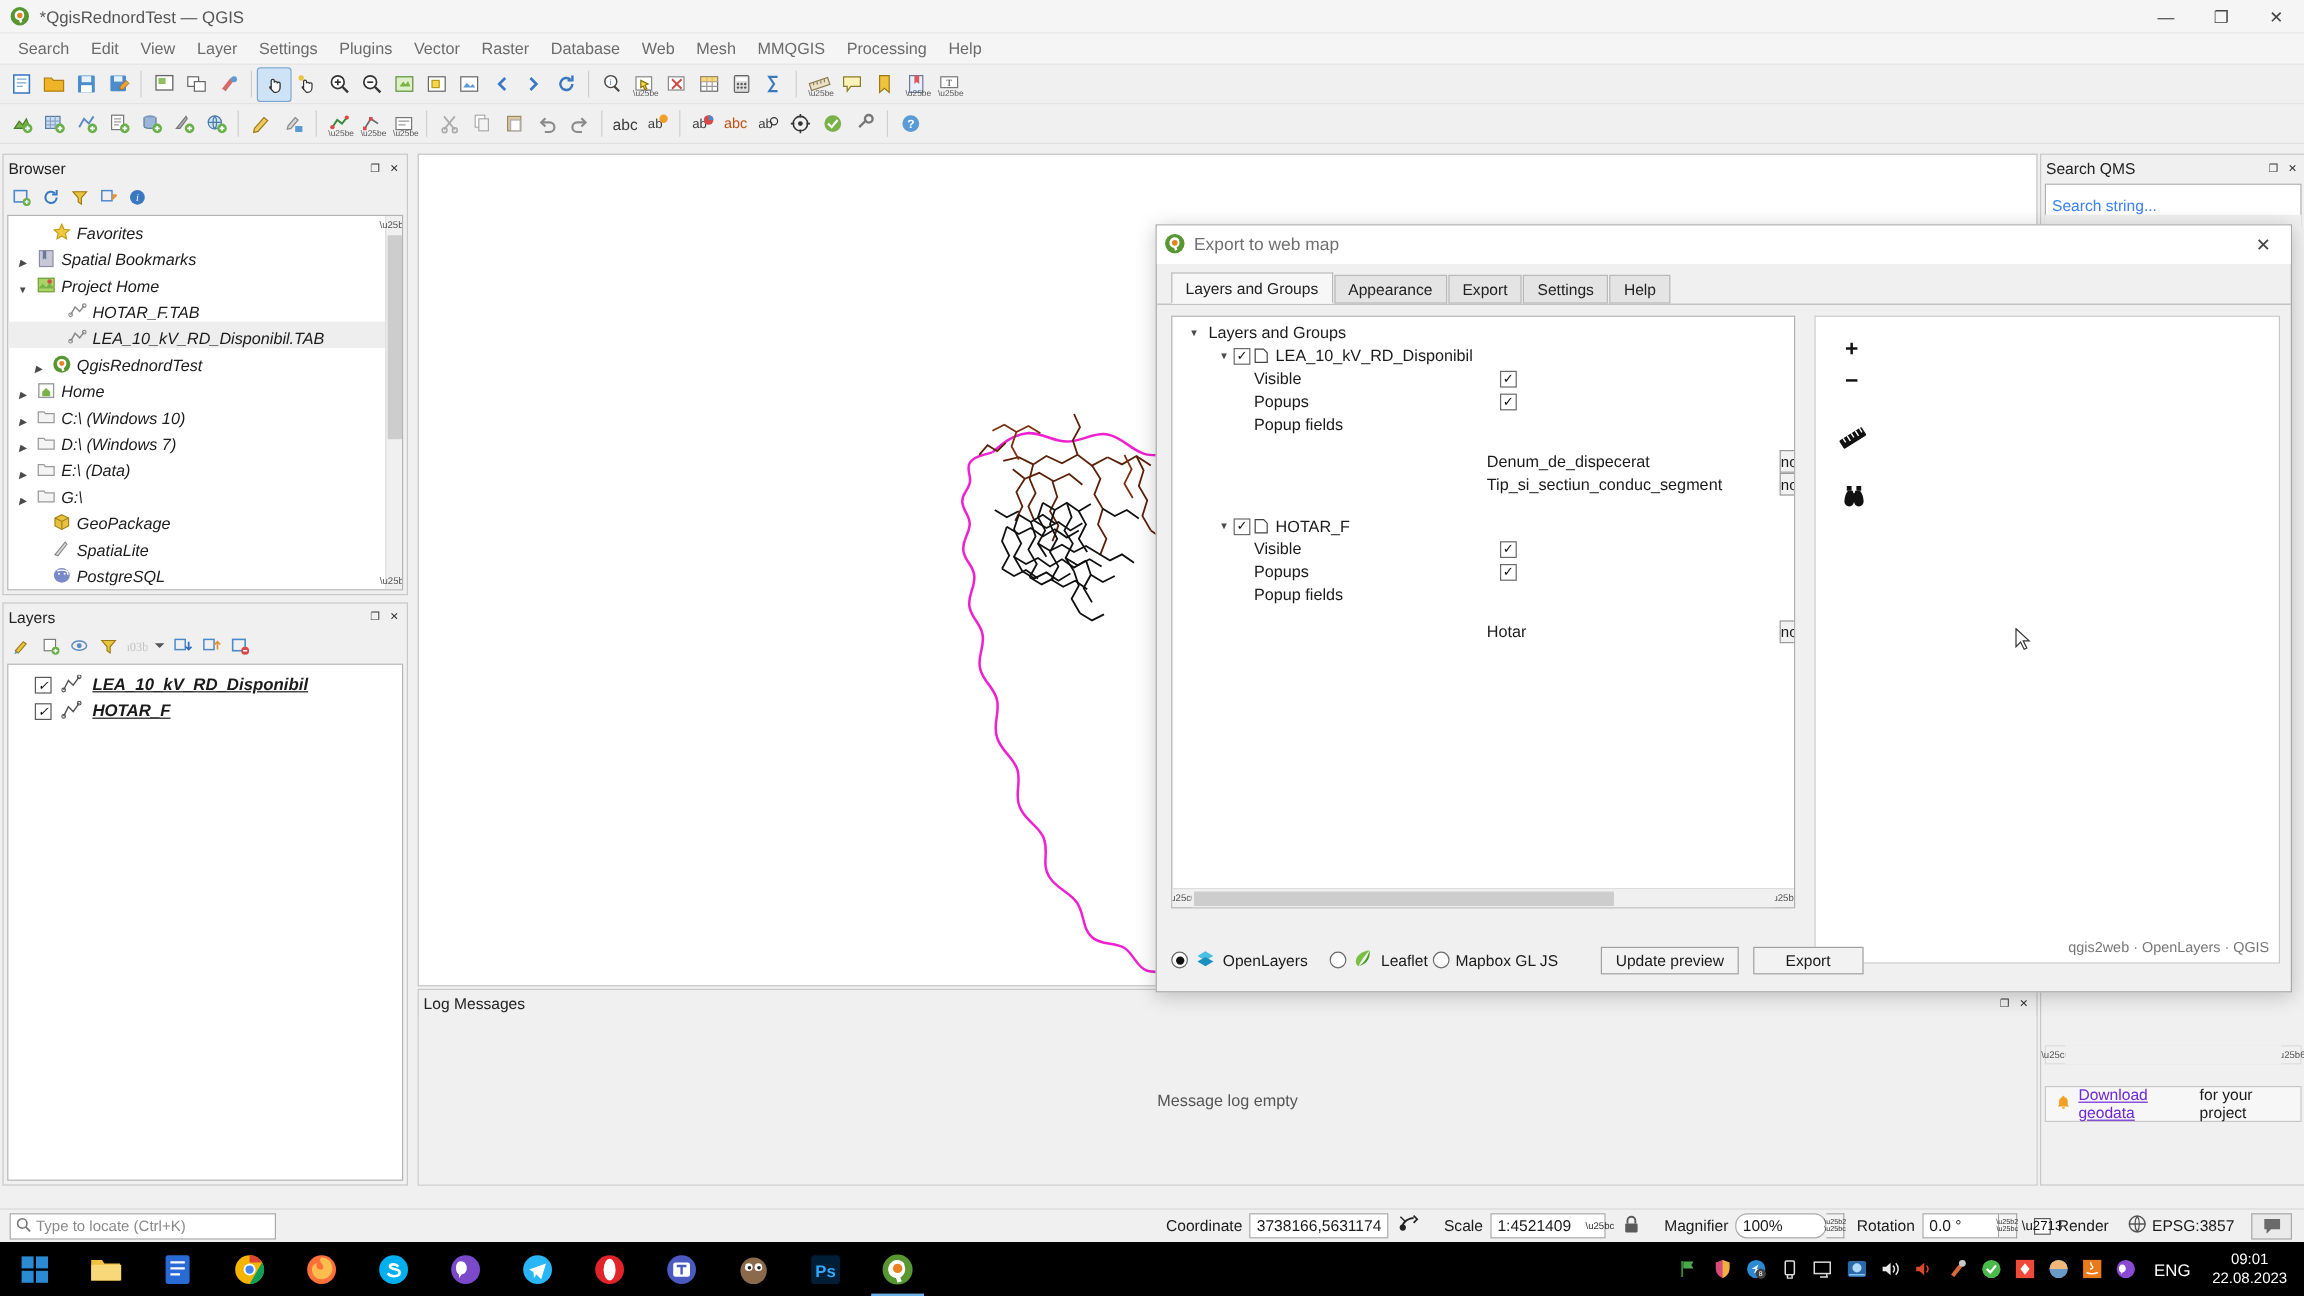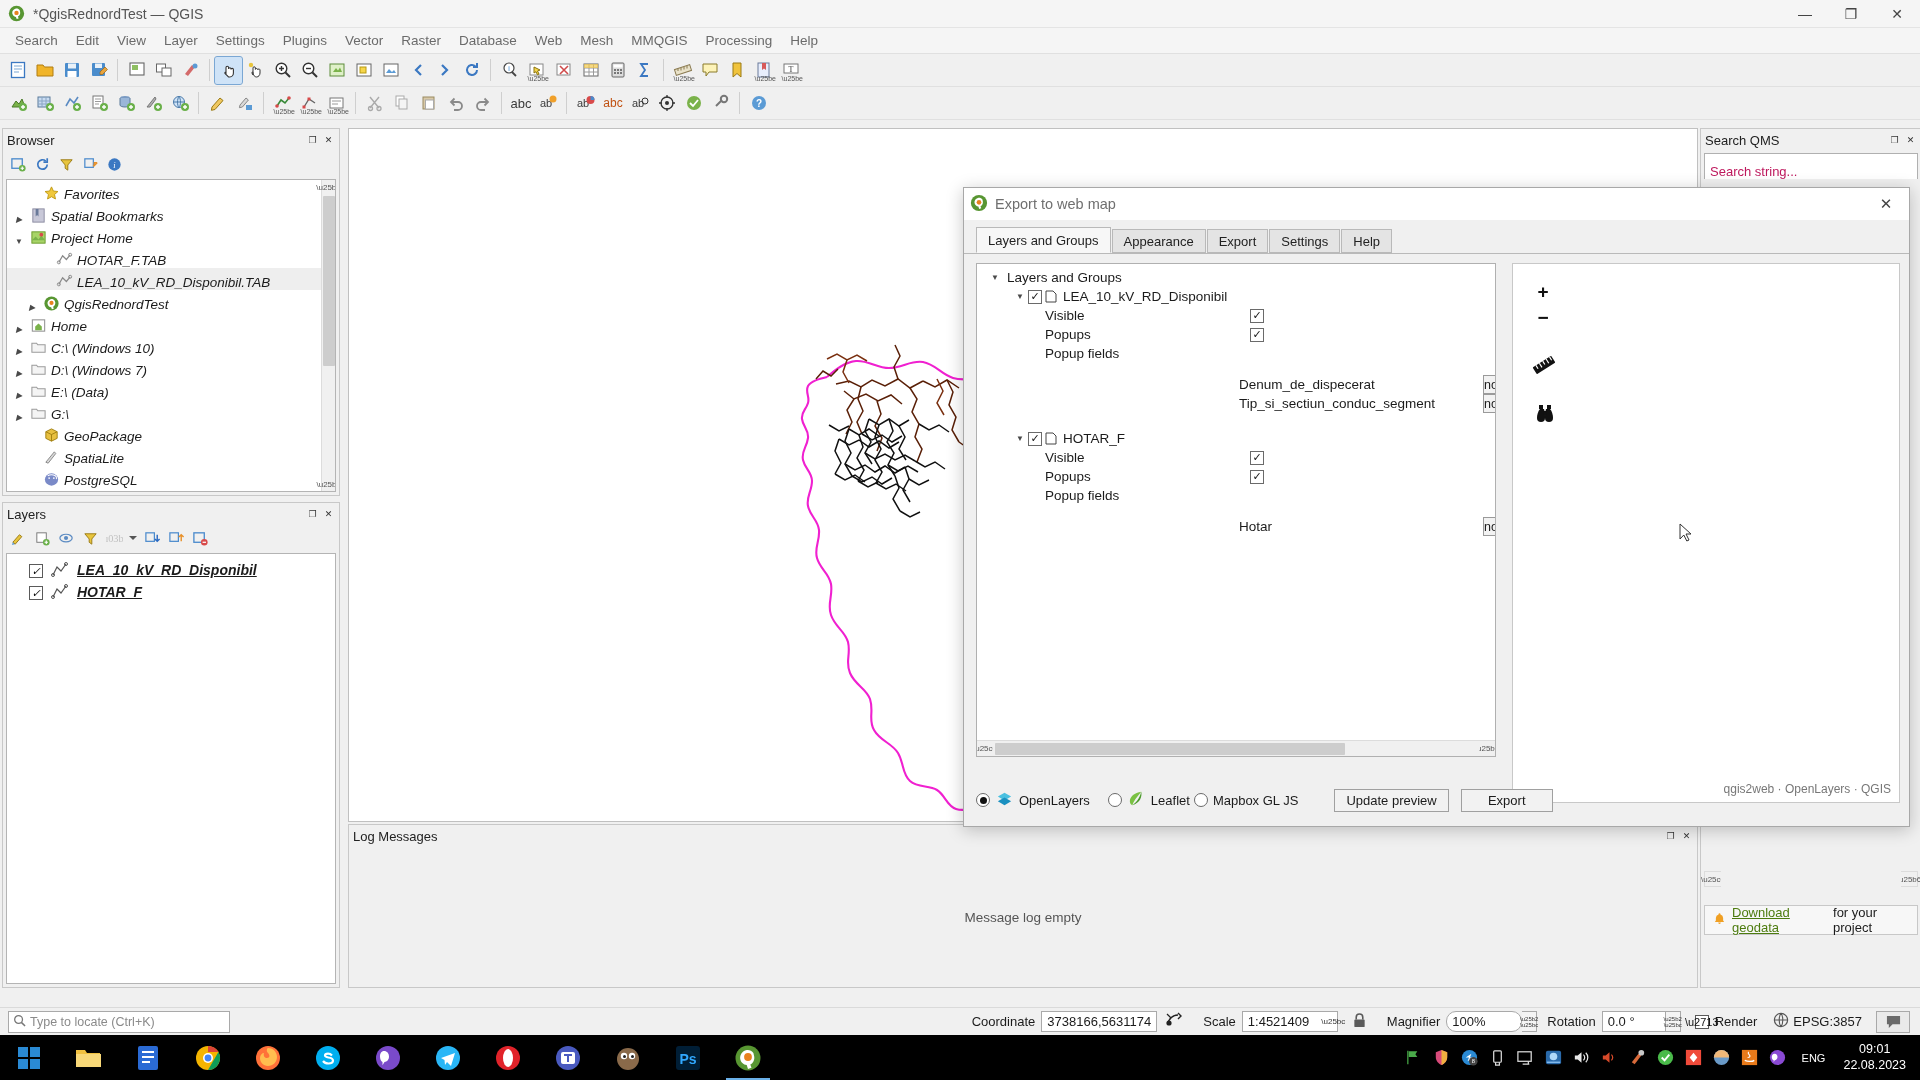--- a/index.html
+++ b/index.html
@@ -79,21 +79,21 @@
     position:absolute; background:#ffffff; border:1px solid #c0c0c0; overflow:hidden;
   }
 
   
   .logdock { position:absolute; background:#f0f0f0; border:1px solid #c8c8c8;text-align:center; }
   .logbody { position:absolute; left:0; right:0; top:22px; bottom:0; background:#f0f0f0;
              display:flex; align-items:center; justify-content:center; color:#555; font-size:13.5px; }
 
   
   .qms-input {
-    height:36px; border:1px solid #b0b0b0; background:#fff; color:#be185d;
+    height:36px; border:1px solid #b0b0b0; background:#fff; color:#3b82f6;
     display:flex; align-items:center; padding:0 5px; font-size:13px; margin:2px 3px;
   }
 
   
   .statusbar {
     position:absolute; left:0; bottom:45px; width:1920px; height:28px;
     background:#f0f0f0; display:flex; align-items:center; border-top:1px solid #dadada;
     font-size:13px;
   }
   .sb-label { margin:0 6px 0 10px; }
@@ -107,21 +107,21 @@
   .chk-box { width:14px; height:14px; border:1px solid #5a5a5a; background:#fff;
              display:flex; align-items:center; justify-content:center; font-size:11px; color:#111; }
 
   
   .taskbar { position:absolute; left:0; bottom:0; width:1920px; height:45px; background:#000; display:flex; align-items:center; }
   .tb-start { width:58px; height:45px; display:flex; align-items:center; justify-content:center; }
   .tb-app { width:60px; height:45px; display:flex; align-items:center; justify-content:center; position:relative; }
   .tb-app.active::after { content:''; position:absolute; bottom:0; left:8px; right:8px; height:2px; background:#6ab0e8; }
   .tray { margin-left:auto; display:flex; align-items:center; height:45px; padding-right:6px; }
   .tray-ico { width:28px; height:45px; display:flex; align-items:center; justify-content:center; }
-  .tray-lang { color:#fff; font-size:11px; padding:0 10px; }
+  .tray-lang { color:#fff; font-size:14px; padding:0 10px; }
   .tray-clock { color:#fff; font-size:12.5px; line-height:1.25; text-align:center; padding:0 8px; }
 
   
   .dialog {
     position:absolute; background:#f0f0f0; border:1px solid #a8a8a8;
     box-shadow:0 3px 16px rgba(0,0,0,0.22);
   }
   .dlg-title { height:32px; display:flex; align-items:center; padding:0 6px; background:#fff; }
   .dlg-title .t { color:#6f6f6f; font-size:14.5px; margin-left:7px; }
   .dlg-close { margin-left:auto; width:34px; height:28px; display:flex; align-items:center;
@@ -986,21 +986,21 @@
       <div class="hs-track"></div>
       <div class="hs-arrow">\u25b6</div>
     </div>
     <div style="position:absolute; left:3px; right:3px; bottom:52px; height:30px; border:1px solid #c8c8c8; background:#f7f7f7; display:flex; align-items:center; padding:0 8px; font-size:13px; gap:6px;">
       <span>
         <svg width="13" height="14" viewBox="0 0 14 15">
             <path d="M7 1.2a1 1 0 011 1v.4a4 4 0 012.9 3.8v2.8l1.1 1.6H2L3.1 9.2V6.4a4 4 0 012.9-3.8v-.4a1 1 0 011-1z" fill="#f0a024"></path>
             <path d="M5.6 11.4h2.8a1.4 1.4 0 01-2.8 0z" fill="#f0a024"></path>
           </svg>
       </span>
-      <a href="#" style="color:#4d7c0f; text-decoration:underline;">Download geodata</a>
+      <a href="#" style="color:#6d28d9; text-decoration:underline;">Download geodata</a>
       <span> for your project</span>
     </div>
   </div>
 
   <div class="dialog" style="left:963px; top:187px; width:947px; height:640px;">
     <div class="dlg-title">
       <span>
         <svg width="18" height="18" viewBox="0 0 20 20">
           <circle cx="10" cy="10" r="9" fill="#589632"></circle>
           <path d="M13.8 6.2c-1.1-1.6-3.2-2.4-5.1-1.8C6.2 5.1 4.7 7.4 5 9.8c.3 2.3 2.1 4 4.3 4.2l.9 2.6 2.3-.8-.8-2.2c1.9-1 3-3.2 2.6-5.4" fill="#fff"></path>

